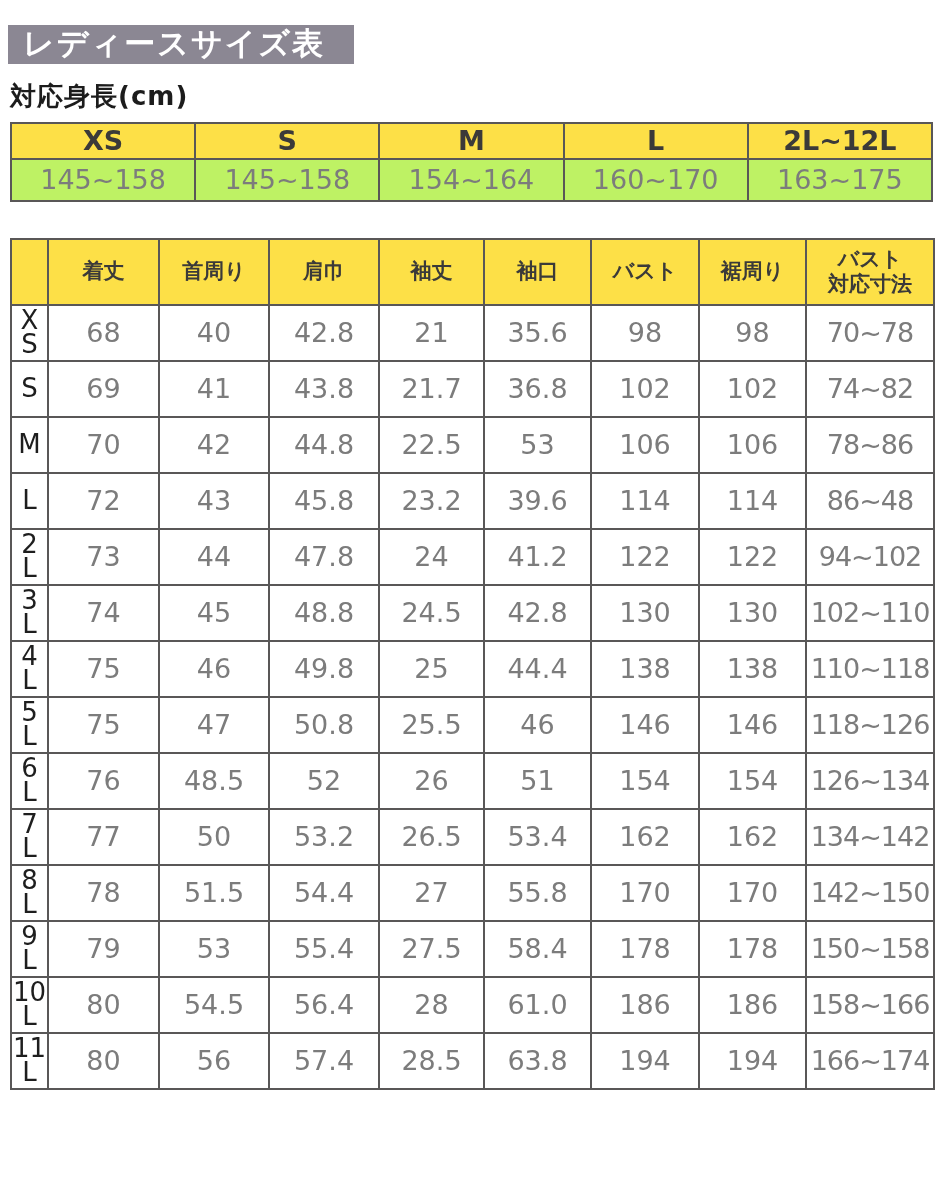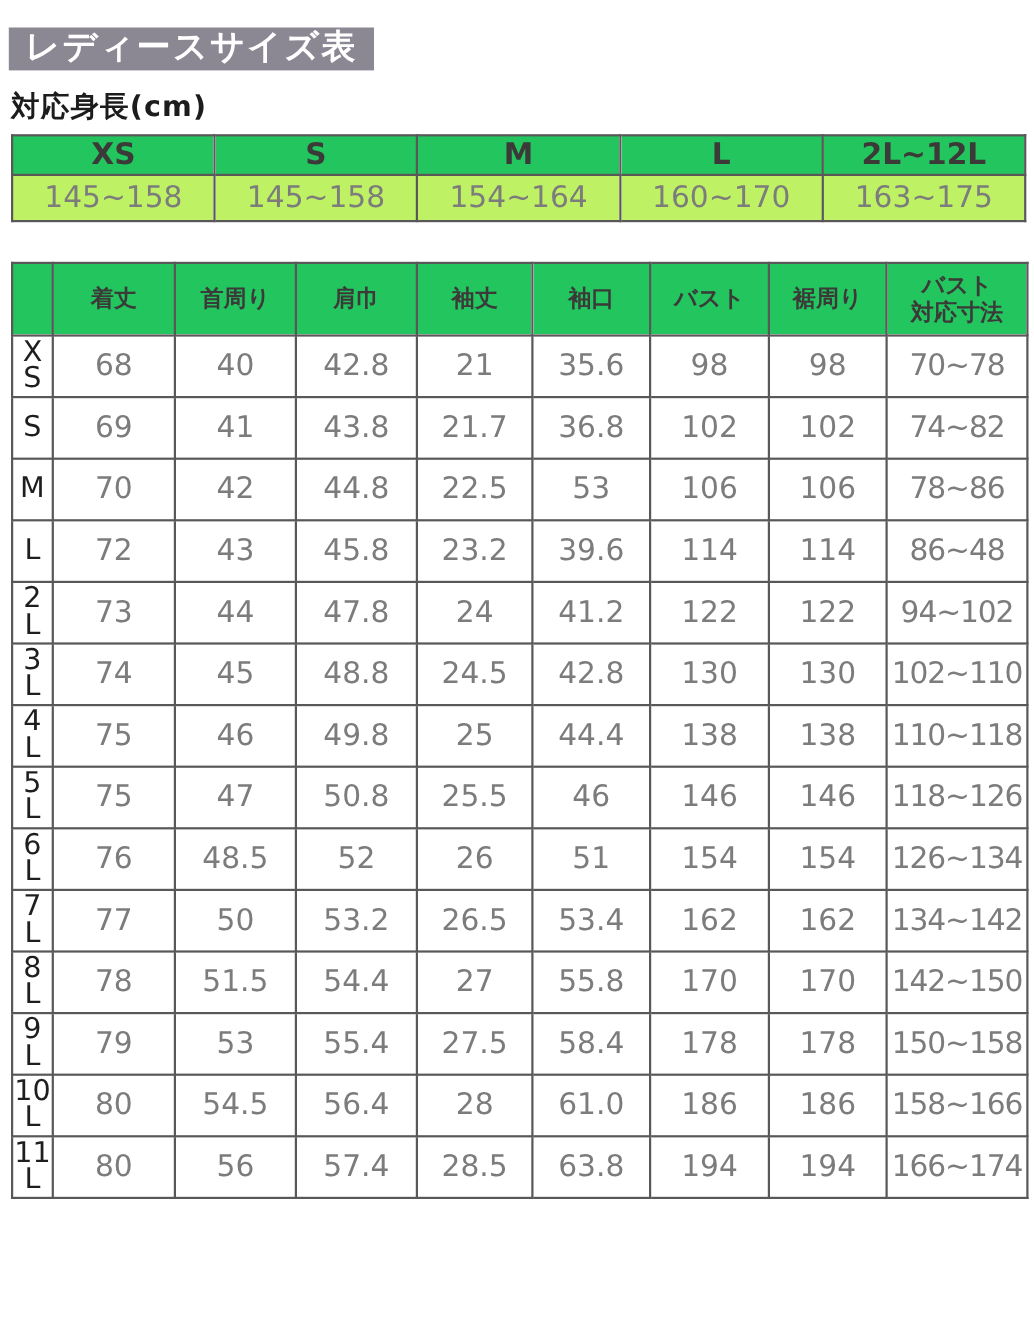--- a/index.html
+++ b/index.html
@@ -18,21 +18,21 @@
   .title-bar {
     display: inline-block;
     margin: 25px 0 0 8px;
     min-width: 314px;
     box-sizing: border-box;
     background: #8b8793;
     color: #ffffff;
     font-size: 31px;
     font-weight: bold;
     letter-spacing: 2px;
-    padding: 2px 15px 4px 15px;
+    padding: 2px 29px 4px 15px;
     line-height: 1.05;
   }
   .height-label {
     margin: 15px 0 8px 10px;
     color: #1c1c1c;
     font-size: 26px;
     font-weight: bold;
     letter-spacing: 1px;
   }
   table {
@@ -42,21 +42,21 @@
     width: 923px;
   }
   th, td {
     border: 2px solid #595757;
     text-align: center;
     vertical-align: middle;
     padding: 0;
     overflow: hidden;
   }
   thead th {
-    background: #22c55e;
+    background: #fde047;
     color: #3b3a39;
     font-weight: bold;
   }
   
   .height-table th { font-size: 27px; height: 34px; }
   .height-table td {
     font-size: 27px;
     height: 40px;
     color: #7c7c7c;
     background: #bef264;

